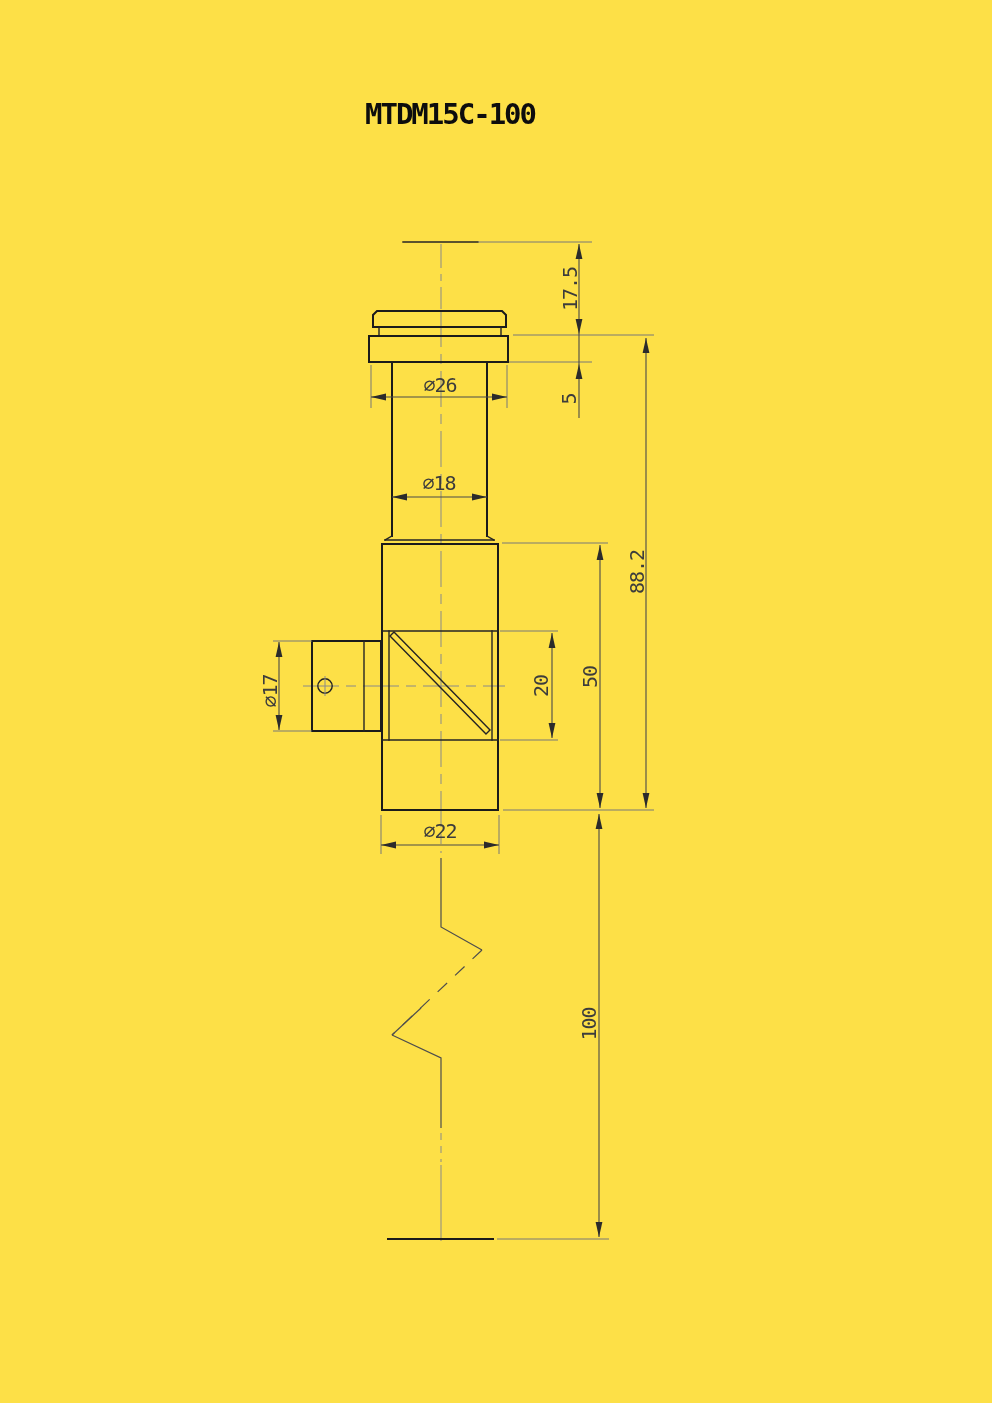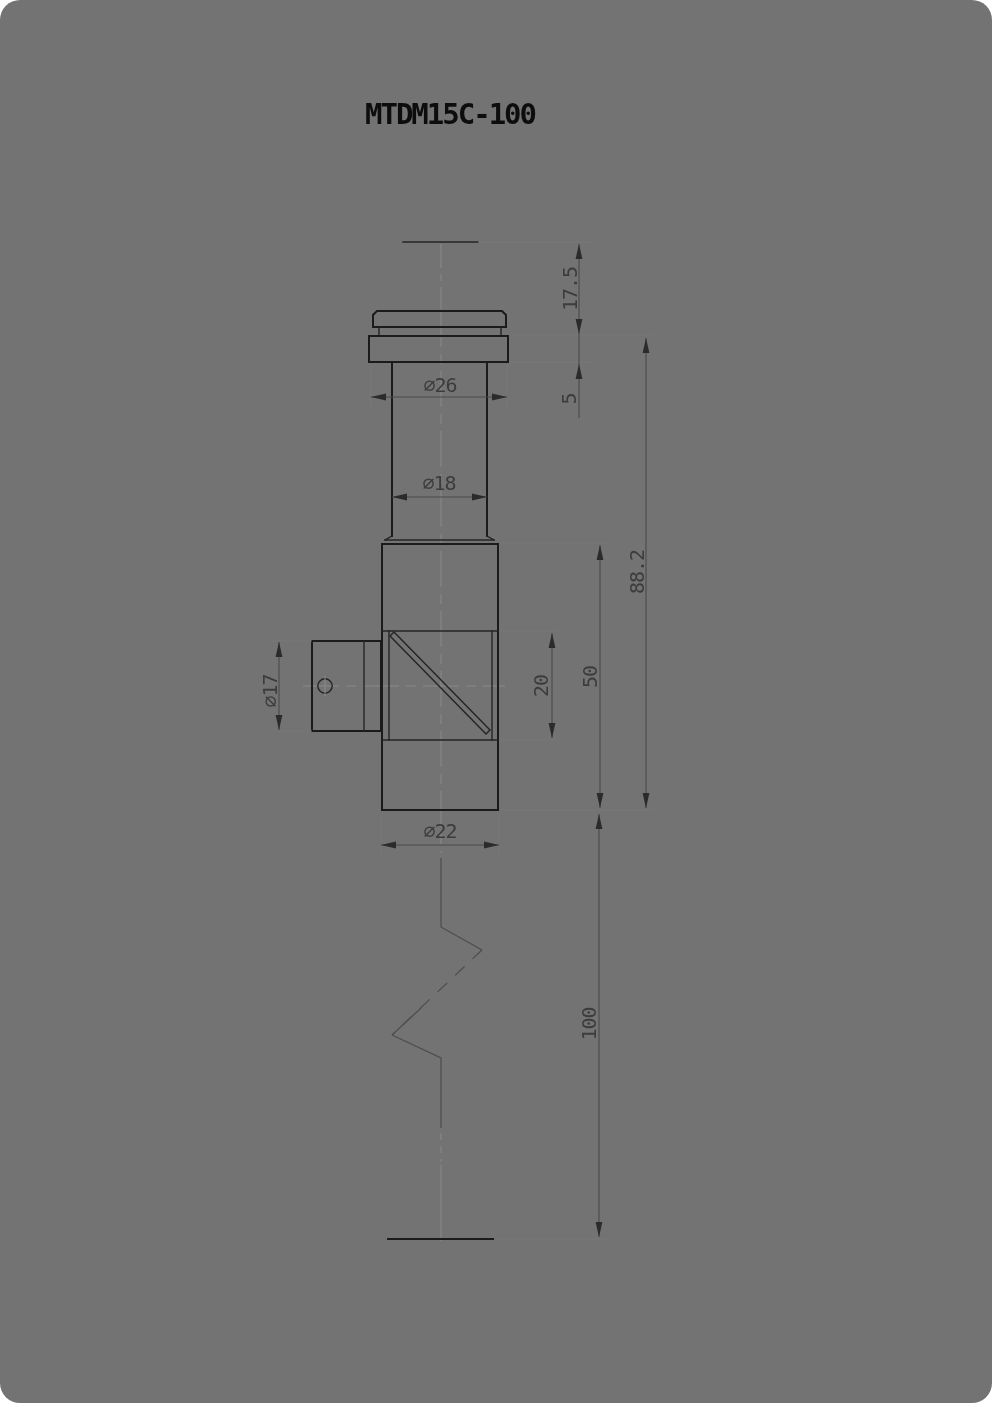--- a/index.html
+++ b/index.html
@@ -1,17 +1,17 @@
 <!DOCTYPE html>
 <html><head>
 <meta charset="utf-8">
 <style>
   html,body{margin:0;padding:0;background:#ffffff;}
-  .page{position:relative;width:992px;height:1403px;background:#737373;overflow:hidden;
-        font-family:"DejaVu Sans Mono", "DejaVu Sans", monospace;border-radius:20px;}
+  .page{position:relative;width:992px;height:1403px;background:#fde047;overflow:hidden;
+        font-family:"DejaVu Sans Mono", "DejaVu Sans", monospace;}
   svg{display:block}
   .obj{stroke:#1b1b1b;stroke-width:2;fill:none;stroke-linecap:square}
   .objthin{stroke:#242424;stroke-width:1.4;fill:none;stroke-linecap:square}
   .ext{stroke:#787878;stroke-width:1;fill:none}
   .dim{stroke:#4a4a4a;stroke-width:1.1;fill:none}
   .cl{stroke:#8a8a8a;stroke-width:1;fill:none}
   .brk{stroke:#4d4d4d;stroke-width:1.2;fill:none;stroke-linejoin:miter}
   text.dimt{font-family:"DejaVu Sans Mono","DejaVu Sans",monospace;font-size:20px;
             letter-spacing:-1px;fill:#3c3c3c}
   text.title{font-family:"DejaVu Sans Mono","Liberation Mono",monospace;font-size:29px;

